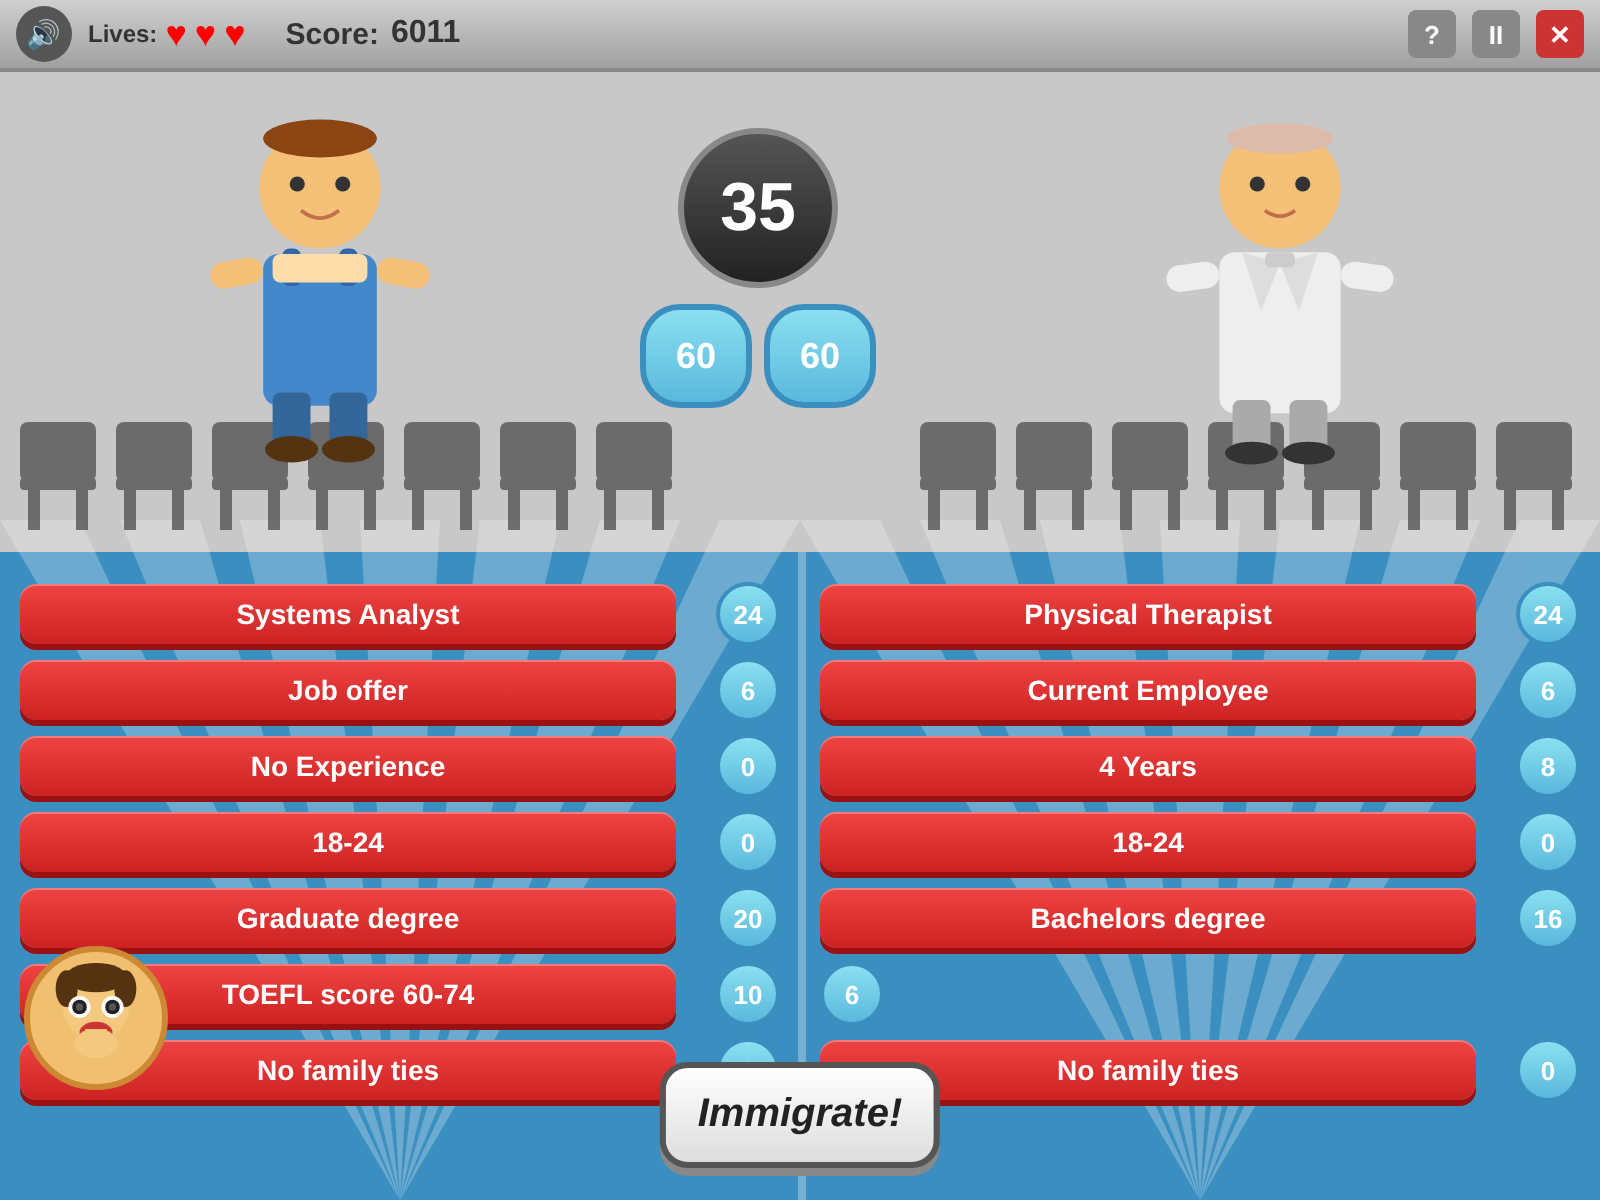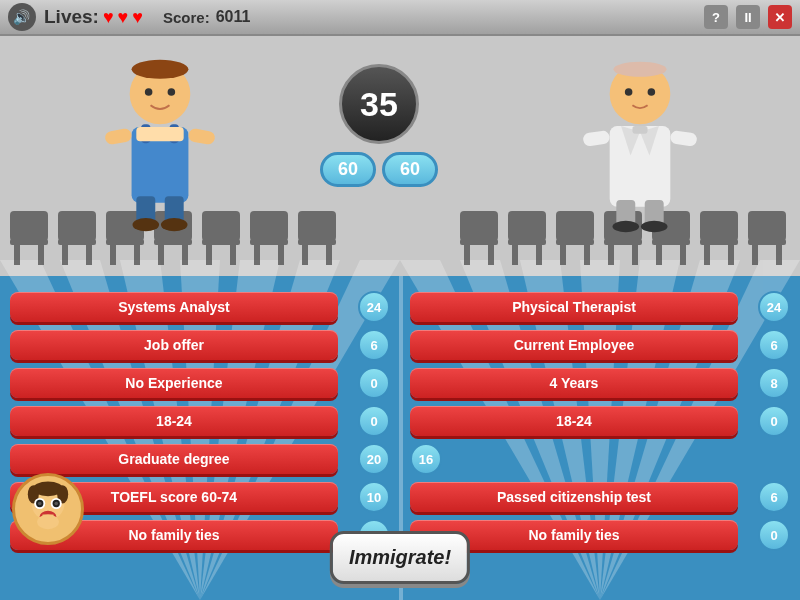--- a/index.html
+++ b/index.html
@@ -8,21 +8,21 @@
     
     #topbar {
       width: 800px; height: 36px;
       background: linear-gradient(to bottom, #d0d0d0, #a0a0a0);
       display: flex; align-items: center; padding: 0 8px;
       border-bottom: 2px solid #888;
       position: relative; z-index: 10;
     }
     #topbar .speaker-icon { width: 28px; height: 28px; background: #555; border-radius: 50%; display: flex; align-items: center; justify-content: center; color: white; font-size: 14px; }
     #topbar .lives-section { display: flex; align-items: center; margin-left: 8px; gap: 4px; }
-    #topbar .lives-label { font-size: 19px; font-weight: bold; color: #333; text-align: right; }
+    #topbar .lives-label { font-size: 12px; font-weight: bold; color: #333; text-align: right; }
     #topbar .heart { color: red; font-size: 18px; }
     #topbar .score-section { display: flex; align-items: center; margin-left: 20px; gap: 6px; }
     #topbar .score-label { font-size: 15px; font-weight: bold; color: #333; }
     #topbar .score-value { font-size: 16px; font-weight: bold; color: #333; }
     #topbar .controls { position: absolute; right: 8px; display: flex; gap: 8px; align-items: center; }
     #topbar .ctrl-btn { width: 24px; height: 24px; background: #888; border-radius: 4px; display: flex; align-items: center; justify-content: center; color: white; font-size: 13px; font-weight: bold; cursor: pointer; }
     #topbar .ctrl-btn.close { background: #cc3333; }
 
     
     #game-area {
@@ -81,21 +81,21 @@
       background: linear-gradient(to bottom, #555, #222);
       display: flex; align-items: center; justify-content: center;
       font-size: 34px; font-weight: 900; color: white;
       border: 3px solid #888;
       margin: 0 auto;
     }
     .score-bubbles {
       display: flex; gap: 6px; margin-top: 8px; justify-content: center;
     }
     .score-bubble-small {
-      width: 56px; height: 35px; border-radius: 20px;
+      width: 56px; height: 52px; border-radius: 20px;
       background: linear-gradient(to bottom, #8ae0f0, #5ab8dd);
       border: 3px solid #3a8fbf;
       display: flex; align-items: center; justify-content: center;
       font-size: 18px; font-weight: 900; color: white;
     }
 
     
     .chairs-left {
       position: absolute; left: 0; top: 155px; width: 350px; height: 90px;
     }
@@ -417,24 +417,24 @@
   </div>
       <div class="card-row">
     <div class="card-label">4 Years</div>
     <div class="card-score">8</div>
   </div>
       <div class="card-row">
     <div class="card-label">18-24</div>
     <div class="card-score">0</div>
   </div>
       <div class="card-row">
+    <div class="card-label">Bachelors degree</div>
     <div class="card-score">16</div>
   </div>
       <div class="card-row">
-    <div class="card-label">Passed citizenship test</div>
     <div class="card-score">6</div>
   </div>
       <div class="card-row">
     <div class="card-label">No family ties</div>
     <div class="card-score">0</div>
   </div>
     </div>
 
   <div class="avatar-bottom">
     <svg viewBox="0 0 72 72" xmlns="http://www.w3.org/2000/svg" width="68" height="68">

